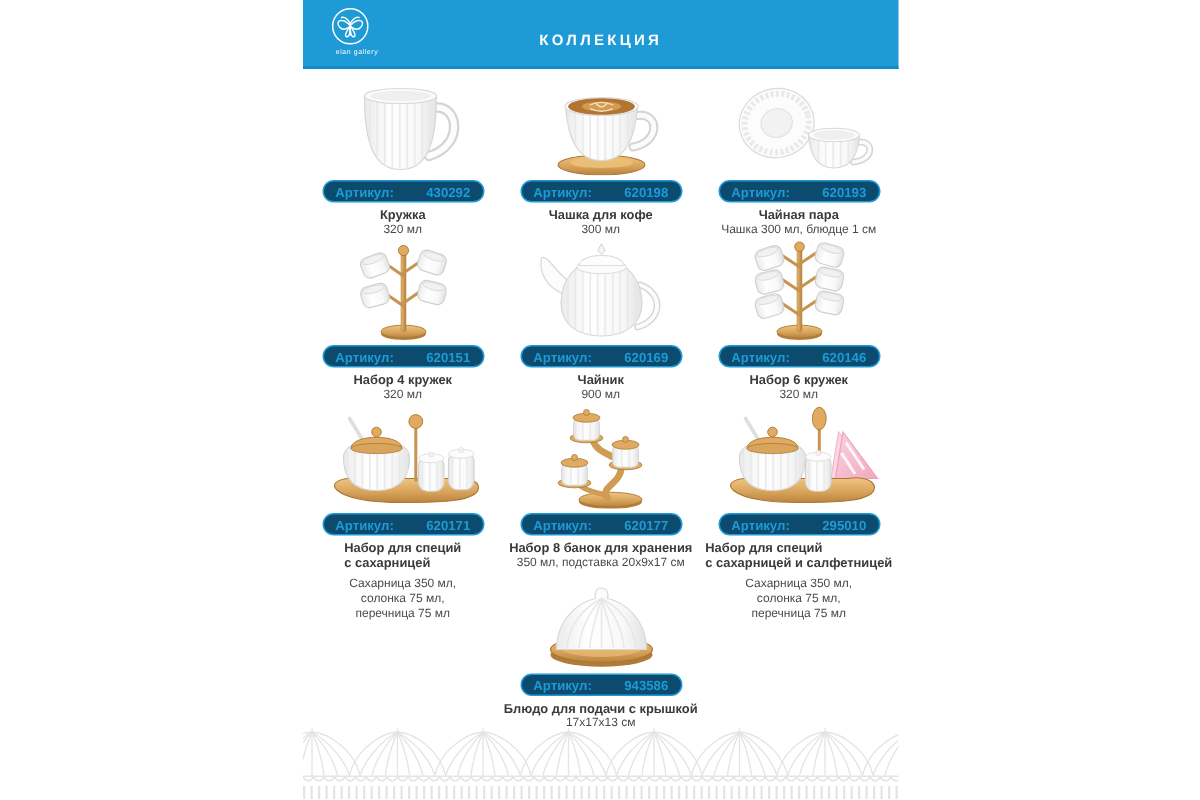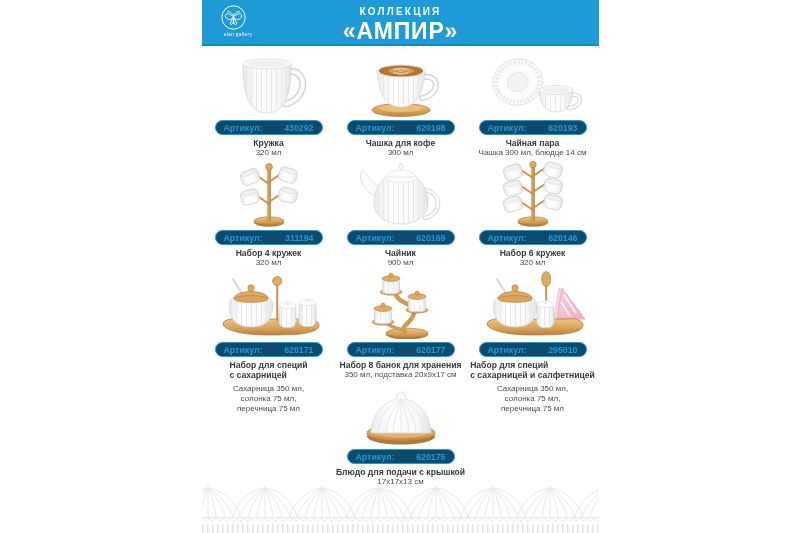--- a/index.html
+++ b/index.html
@@ -3,21 +3,21 @@
 <meta charset="utf-8">
 <style>
   html,body{margin:0;padding:0;background:#fff;}
   .page{position:relative;width:800px;height:533px;background:#ffffff;overflow:hidden;
         font-family:"Liberation Sans","DejaVu Sans",sans-serif;}
   
   .banner{position:absolute;left:202px;top:0;width:397px;height:44px;
           background:#1e9bd6;border-bottom:2px solid #128bc9;}
   .logo{position:absolute;left:18px;top:4px;width:36px;text-align:center;color:#fff;}
   .logo-text{font-size:4.6px;letter-spacing:.4px;margin-top:1px;}
-  .titles{position:absolute;left:0;top:0;width:100%;height:100%;text-align:center;color:#fff;}
+  .titles{position:absolute;left:0;top:16px;width:100%;height:100%;text-align:center;color:#fff;}
   .coll-label{font-size:10px;font-weight:700;letter-spacing:2.2px;margin-top:6px;}
   .coll-name{font-size:23px;font-weight:800;letter-spacing:.8px;margin-top:1px;}
   
   .row{position:absolute;left:202px;width:397px;display:flex;justify-content:center;}
   .row1{top:55px}.row2{top:160px}.row3{top:268px}.row4{top:389px}
   .cell{width:132px;display:flex;flex-direction:column;align-items:center;}
   .imgbox{display:flex;align-items:flex-end;justify-content:center;}
   .h62{height:62px}.h67{height:67px}.h71{height:71px}.h57{height:57px}
   .badge{margin-top:3px;width:90px;height:13px;border:1.4px solid #1e9bd6;border-radius:9px;
          display:flex;justify-content:space-between;align-items:center;padding:0 8px;background:#0c4a6e;}
@@ -85,21 +85,20 @@
           <path d="M15 14.5 C21 8 26.5 11 23 15.5 C20.5 18.5 16.5 17 15 14.5"></path>
           <path d="M15 15 C11 20 10.5 23.5 13.2 22.6 C15 22 15 17.5 15 15"></path>
           <path d="M15 15 C19 20 19.5 23.5 16.8 22.6 C15 22 15 17.5 15 15"></path>
           <path d="M15 13.5 V21.5"></path>
         </g>
       </svg>
       <div class="logo-text">elan gallery</div>
     </div>
     <div class="titles">
       <div class="coll-label">КОЛЛЕКЦИЯ</div>
-      <div class="coll-name">«АМПИР»</div>
     </div>
   </div>
 
   <div class="row row1">
     <div class="cell">
       <div class="imgbox h62">
         <svg width="110" height="62" viewBox="0 0 110 62">
           <path d="M74 17 C92 13 96 42 72 49" fill="none" stroke="#d4d4d4" stroke-width="7" stroke-linecap="round"></path>
           <path d="M74 17 C92 13 96 42 72 49" fill="none" stroke="#fcfcfc" stroke-width="4" stroke-linecap="round"></path>
           <path d="M29 9 C29 40 35 58 53 58 C71 58 77 40 77 9 Z" fill="url(#gPorc)" stroke="#d6d6d6" stroke-width="0.8"></path>
@@ -151,21 +150,21 @@
           <path d="M61 35 C62 50 68 57 78 57 C88 57 94 50 95 35 Z" fill="url(#ribs)"></path>
           <ellipse cx="78" cy="35" rx="17" ry="4.5" fill="#fdfdfd" stroke="#d9d9d9" stroke-width="0.8"></ellipse>
           <ellipse cx="78" cy="35" rx="14" ry="3.2" fill="#efefef"></ellipse>
         </svg>
       </div>
       <div class="badge">
           <span>Артикул:</span>
           <span>620193</span>
         </div>
       <div class="pname">Чайная пара</div>
-      <div class="pdet">Чашка 300 мл, блюдце 14 см</div>
+      <div class="pdet">Чашка 300 мл, блюдце 1 см</div>
     </div>
   </div>
 
   <div class="row row2">
     <div class="cell">
       <div class="imgbox h67">
         <svg width="110" height="67" viewBox="0 0 110 67">
           <ellipse cx="55" cy="62.5" rx="15" ry="4.2" fill="#b57f3c"></ellipse>
           <ellipse cx="55" cy="61" rx="15" ry="4.2" fill="url(#gWood)" stroke="#a97733" stroke-width="0.6"></ellipse>
           <rect x="53.4" y="7" width="3.2" height="54" rx="1.5" fill="url(#gWoodH)" stroke="#a97733" stroke-width="0.4"></rect>
@@ -177,21 +176,21 @@
               <path d="M55 42 L68 33"></path>
           </g>
           <use href="#hmug" transform="translate(36,17) rotate(-20)"></use>
           <use href="#hmug" transform="translate(74,15) rotate(18)"></use>
           <use href="#hmug" transform="translate(36,37) rotate(-15)"></use>
           <use href="#hmug" transform="translate(74,35) rotate(14)"></use>
         </svg>
       </div>
       <div class="badge">
           <span>Артикул:</span>
-          <span>311194</span>
+          <span>620151</span>
         </div>
       <div class="pname">Набор 4 кружек</div>
       <div class="pdet">320 мл</div>
     </div>
     <div class="cell">
       <div class="imgbox h67">
         <svg width="110" height="67" viewBox="0 0 110 67">
           <path d="M81 30 C97 36 95 54 79 58" fill="none" stroke="#d6d6d6" stroke-width="4.5" stroke-linecap="round"></path>
           <path d="M81 30 C97 36 95 54 79 58" fill="none" stroke="#fcfcfc" stroke-width="2.6" stroke-linecap="round"></path>
           <path d="M30 36 C19 32 13 22 15 12 C16 11 18 12 20 14 C25 20 31 26 35 29 Z" fill="#fcfcfc" stroke="#d8d8d8" stroke-width="0.8"></path>
@@ -353,21 +352,21 @@
             <path d="M56 10 C53 20 49 32 48 43"></path>
               <path d="M56 10 L56 43"></path>
             <path d="M56 10 C68 16 78 28 79 43"></path>
               <path d="M56 10 C63 18 70 30 71 43"></path>
             <path d="M56 10 C59 20 63 32 64 43"></path>
           </g>
         </svg>
       </div>
       <div class="badge">
           <span>Артикул:</span>
-          <span>620175</span>
+          <span>943586</span>
         </div>
       <div class="pname">Блюдо для подачи с крышкой</div>
       <div class="pdet">17х17х13 см</div>
     </div>
   </div>
 
   <div class="frieze">
     <svg id="frieze-svg" width="397" height="49" viewBox="0 0 397 49">
         <path d="M-26 33 C-22 15 -4 4.5 6 4 C16 4.5 34 15 38 33" fill="none" stroke="#e4e4e4" stroke-width="0.9"></path>
         <path d="M6 4 L6 33" fill="none" stroke="#e4e4e4" stroke-width="0.9"></path>

